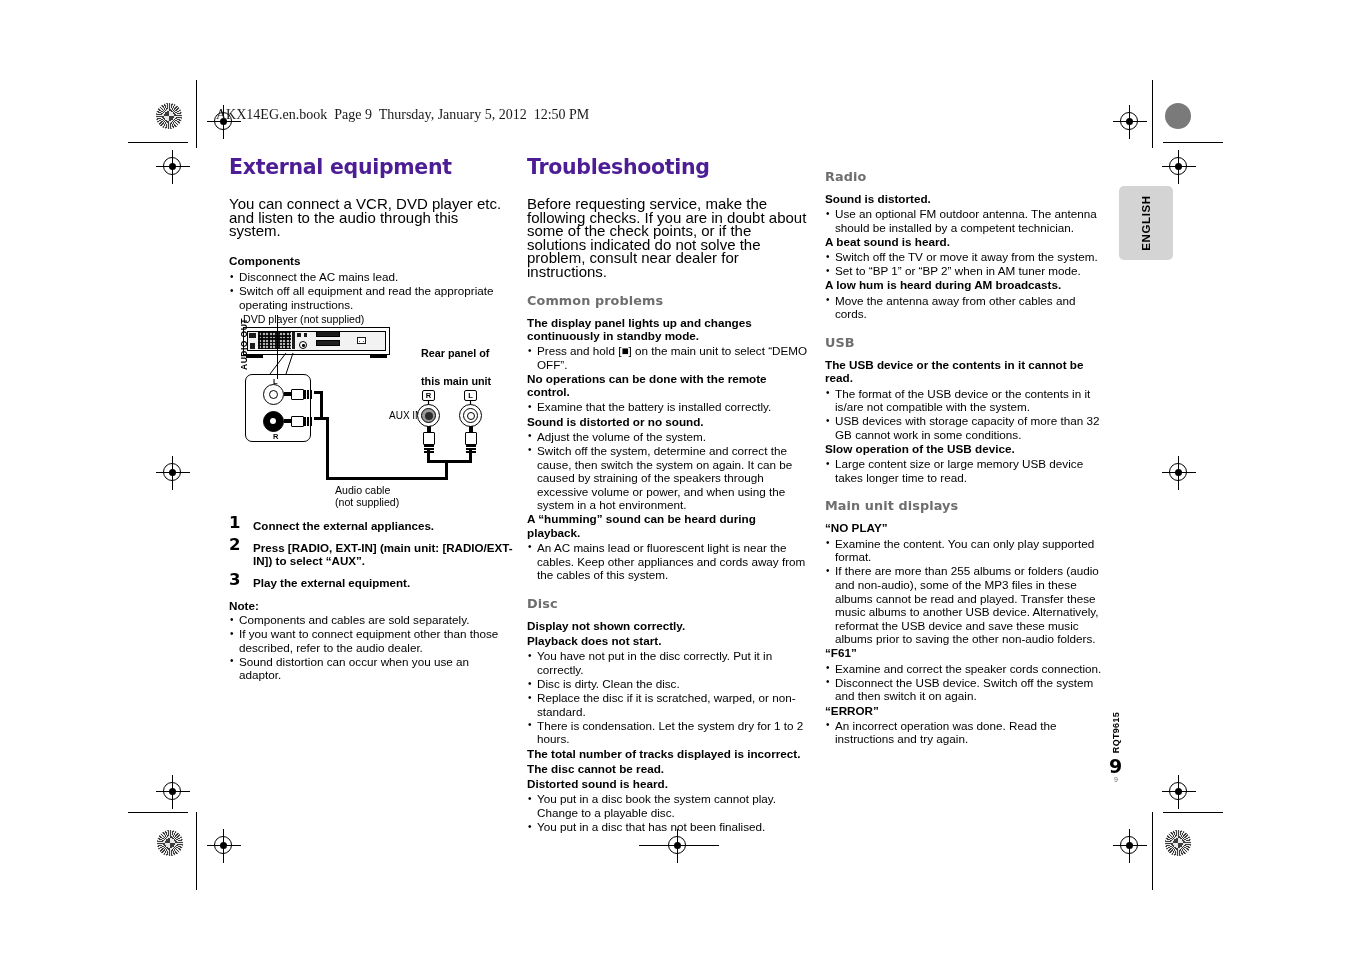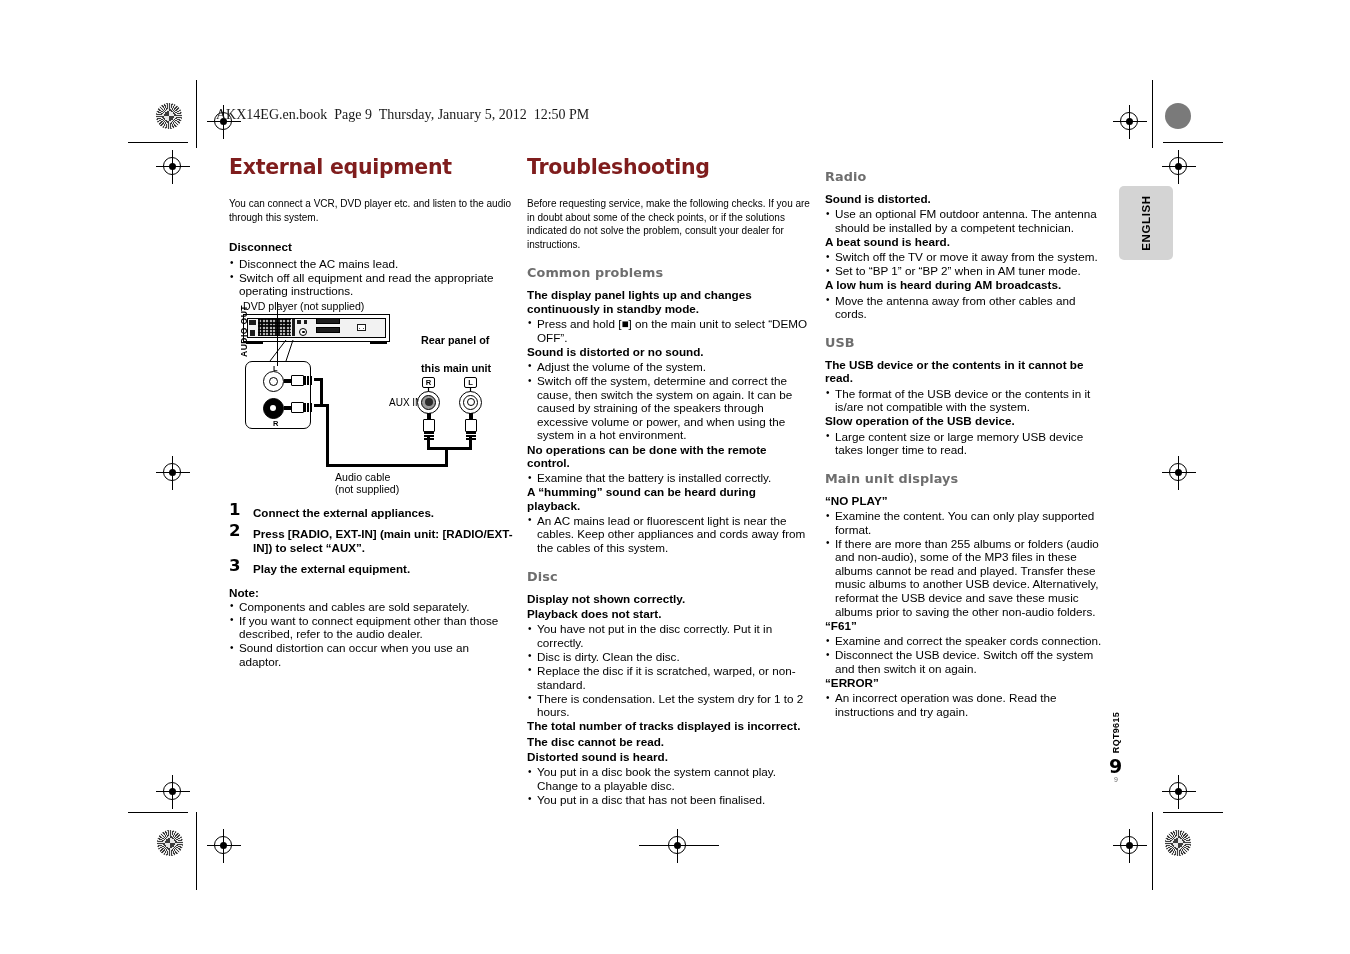--- a/index.html
+++ b/index.html
@@ -87,24 +87,24 @@
   #col1 { left: 229px; }
   #col2 { left: 527px; }
   #col3 { left: 825px; }
 
   h1.section-title {
     font-family: "DejaVu Sans", sans-serif;
     font-size: 20.5px;
     font-weight: bold;
     letter-spacing: -0.3px;
     margin: 0 0 9px 0;
-    color: #7f1d1d;
+    color: #4c1d95;
   }
   p.lead {
-    font-size: 10px;
+    font-size: 15px;
     line-height: 13.6px;
     margin: 18px 0 12px 0;
   }
   h2.subhead {
     font-family: "DejaVu Sans", sans-serif;
     font-size: 12.8px;
     font-weight: bold;
     color: #6e6e6e;
     margin: 14px 0 8px 0;
     letter-spacing: 0.1px;
@@ -460,21 +460,21 @@
   </div>
   <div class="cropline" style="left:639px; top:845px; width:24px; height:1px;"></div>
   <div class="cropline" style="left:695px; top:845px; width:24px; height:1px;"></div>
 
   <div class="filestamp">AKX14EG.en.book  Page 9  Thursday, January 5, 2012  12:50 PM</div>
 
   <div class="col" id="col1">
     <h1 class="section-title">External equipment</h1>
     <p class="lead">You can connect a VCR, DVD player etc. and listen to the audio through this system.</p>
 
-    <h4 class="minihead" style="margin-top:16px;">Disconnect</h4>
+    <h4 class="minihead" style="margin-top:16px;">Components</h4>
     <ul class="bullets" id="prep-list">
         <li>Disconnect the AC mains lead.</li>
         <li>Switch off all equipment and read the appropriate operating instructions.</li>
       </ul>
 
     <div class="diagram">
 
       <div class="dlabel" style="left:14px; top:0px;">DVD player (not supplied)</div>
 
       <div class="dvd-body">
@@ -588,40 +588,40 @@
     <div class="note-label" style="margin-top:10px;">Note:</div>
     <ul class="bullets" id="note-list">
         <li>Components and cables are sold separately.</li>
         <li>If you want to connect equipment other than those described, refer to the audio dealer.</li>
         <li>Sound distortion can occur when you use an adaptor.</li>
       </ul>
   </div>
 
   <div class="col" id="col2">
     <h1 class="section-title">Troubleshooting</h1>
-    <p class="lead">Before requesting service, make the following checks. If you are in doubt about some of the check points, or if the solutions indicated do not solve the problem, consult your dealer for instructions.</p>
+    <p class="lead">Before requesting service, make the following checks. If you are in doubt about some of the check points, or if the solutions indicated do not solve the problem, consult near dealer for instructions.</p>
     <div id="col2-sections">
         <h2 class="subhead">Common problems</h2>
         <div>
           <h3 class="qhead">The display panel lights up and changes continuously in standby mode.</h3>
           <ul class="bullets">
             <li>Press and hold [■] on the main unit to select “DEMO OFF”.</li>
           </ul>
         </div>
         <div>
+          <h3 class="qhead">No operations can be done with the remote control.</h3>
+          <ul class="bullets">
+            <li>Examine that the battery is installed correctly.</li>
+          </ul>
+        </div>
+        <div>
           <h3 class="qhead">Sound is distorted or no sound.</h3>
           <ul class="bullets">
             <li>Adjust the volume of the system.</li>
             <li>Switch off the system, determine and correct the cause, then switch the system on again. It can be caused by straining of the speakers through excessive volume or power, and when using the system in a hot environment.</li>
-          </ul>
-        </div>
-        <div>
-          <h3 class="qhead">No operations can be done with the remote control.</h3>
-          <ul class="bullets">
-            <li>Examine that the battery is installed correctly.</li>
           </ul>
         </div>
         <div>
           <h3 class="qhead">A “humming” sound can be heard during playback.</h3>
           <ul class="bullets">
             <li>An AC mains lead or fluorescent light is near the cables. Keep other appliances and cords away from the cables of this system.</li>
           </ul>
         </div>
         <h2 class="subhead">Disc</h2>
         <div>
@@ -666,20 +666,21 @@
           <h3 class="qhead">A low hum is heard during AM broadcasts.</h3>
           <ul class="bullets">
             <li>Move the antenna away from other cables and cords.</li>
           </ul>
         </div>
         <h2 class="subhead">USB</h2>
         <div>
           <h3 class="qhead">The USB device or the contents in it cannot be read.</h3>
           <ul class="bullets">
             <li>The format of the USB device or the contents in it is/are not compatible with the system.</li>
+            <li>USB devices with storage capacity of more than 32 GB cannot work in some conditions.</li>
           </ul>
         </div>
         <div>
           <h3 class="qhead">Slow operation of the USB device.</h3>
           <ul class="bullets">
             <li>Large content size or large memory USB device takes longer time to read.</li>
           </ul>
         </div>
         <h2 class="subhead">Main unit displays</h2>
         <div>

